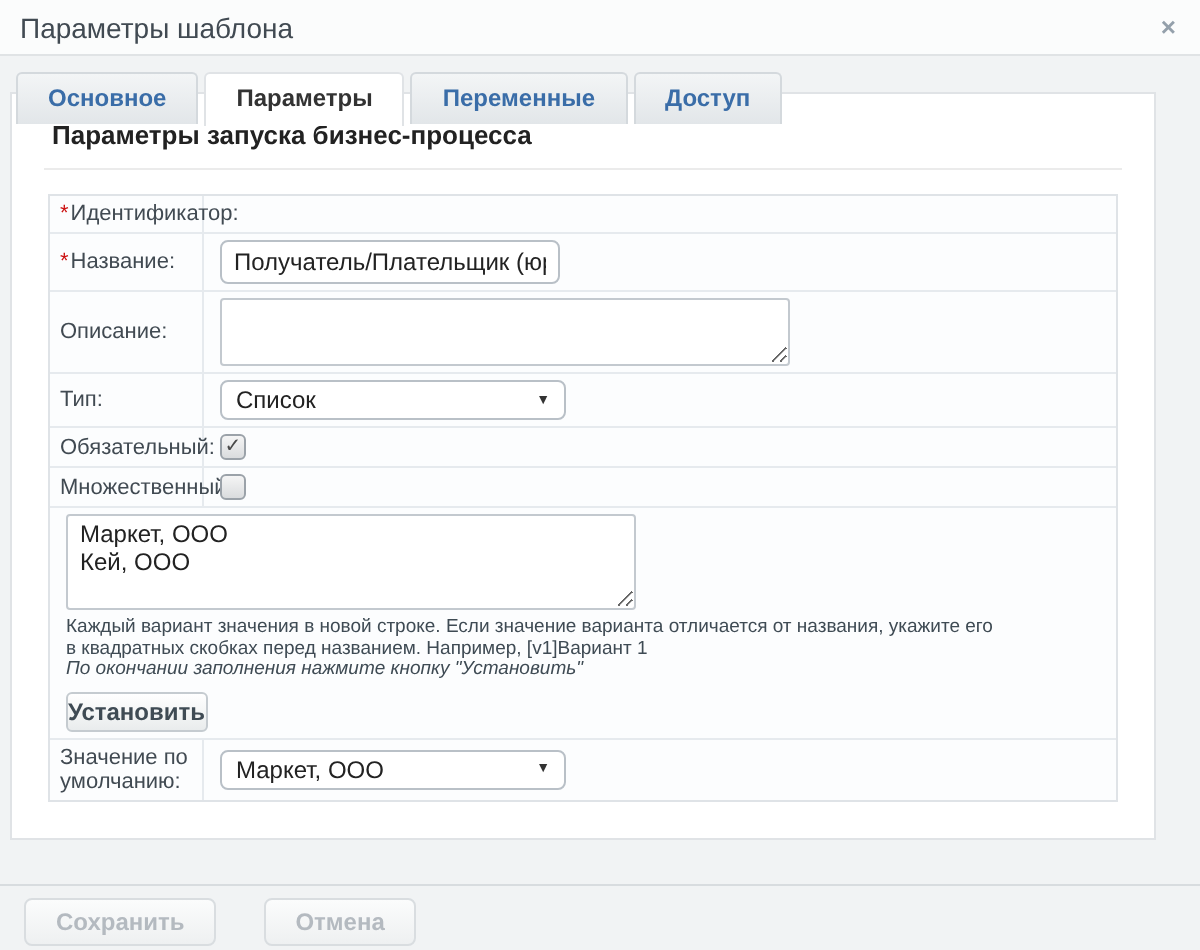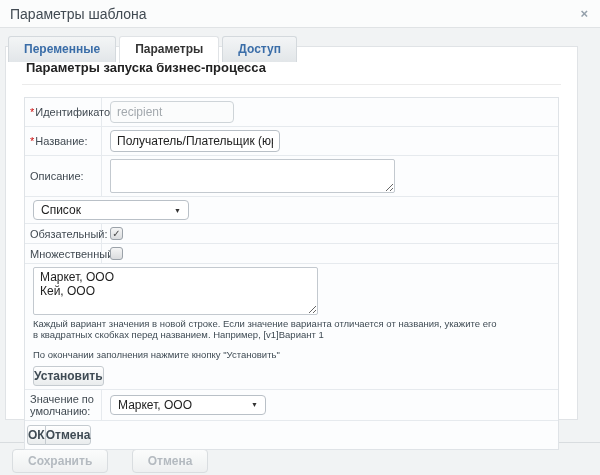--- a/index.html
+++ b/index.html
@@ -93,21 +93,21 @@
     background: #fbfcfc; border-color: #ced4d8;
   }
   #identifier-input { width: 124px; }
   #name-input { width: 170px; }
   textarea.text { border-radius: 2px; border-color: #c3c9cf; resize: both; display: block; }
   #description-textarea { width: 285px; height: 34px; }
   #options-textarea { width: 285px; height: 48px; }
 
   .select {
     display: inline-flex; align-items: center; justify-content: space-between;
-    width: 156px; height: 20px;
+    width: 173px; height: 20px;
     border: 1px solid #b9c0c7; border-radius: 4px;
     background: #fff; padding: 0 7px;
     font-size: 12px; color: #222; cursor: pointer;
   }
   .select .arrow { font-size: 7px; color: #333; }
 
   .checkbox {
     width: 13px; height: 13px;
     border: 1px solid #9ba2a9; border-radius: 3px;
     background: linear-gradient(#f5f5f5, #dadcde);
@@ -154,59 +154,58 @@
 </style>
 </head>
 <body>
 
 <div class="titlebar">
   <span class="title">Параметры шаблона</span>
   <span class="close-btn">×</span>
 </div>
 
 <div class="tabs">
+  <div class="tab">Основное</div>
+  <div class="tab active">Параметры</div>
   <div class="tab">Переменные</div>
-  <div class="tab active">Параметры</div>
   <div class="tab">Доступ</div>
 </div>
 
 <div class="panel">
   <div class="panel-inner">
     <div class="section-heading">Параметры запуска бизнес-процесса</div>
 
     <div class="ftable">
 
       <div class="frow">
         <div class="flabel">
           <span class="req">*</span>
             <span>Идентификатор:</span>
         </div>
-        <div class="ffield">
-          <input class="text" id="identifier-input" disabled="" value="recipient" style="">
-        </div>
       </div>
 
       <div class="frow">
         <div class="flabel">
           <span class="req">*</span>
             <span>Название:</span>
         </div>
         <div class="ffield">
           <input class="text" id="name-input" value="Получатель/Плательщик (юр. лицо)" style="">
         </div>
       </div>
 
       <div class="frow">
         <div class="flabel">Описание:</div>
         <div class="ffield">
           <textarea class="text" id="description-textarea" style=""></textarea>
         </div>
       </div>
 
       <div class="frow">
+        <div class="flabel">Тип:</div>
         <div class="ffield">
           <div class="select">
             <span>Список</span>
             <span class="arrow">▼</span>
           </div>
         </div>
       </div>
 
       <div class="frow">
         <div class="flabel">Обязательный:</div>
@@ -222,41 +221,35 @@
         <div class="ffield">
           <div class="checkbox"></div>
         </div>
       </div>
 
       <div class="frow">
         <div class="ffield">
           <textarea class="text" id="options-textarea" style="">Маркет, ООО
 Кей, ООО</textarea>
           <div class="help-text" style="margin-bottom:0;">Каждый вариант значения в новой строке. Если значение варианта отличается от названия, укажите его в квадратных скобках перед названием. Например, [v1]Вариант 1</div>
-          <div class="help-text" style="margin-top:10px;">По окончании заполнения нажмите кнопку "Установить"</div>
+          <div class="help-text" style="margin-top:0;font-style:italic;">По окончании заполнения нажмите кнопку "Установить"</div>
           <button class="btn btn-set">Установить</button>
         </div>
       </div>
 
       <div class="frow">
         <div class="flabel">Значение по умолчанию:</div>
         <div class="ffield">
           <div class="select">
             <span>Маркет, ООО</span>
             <span class="arrow">▼</span>
           </div>
         </div>
       </div>
 
-      <div class="frow btn-row">
-        <div class="btn-group">
-          <button class="btn">ОК</button>
-          <button class="btn">Отмена</button>
-        </div>
-      </div>
 
     </div>
   </div>
 </div>
 
 <div class="footer">
   <button class="fbtn">Сохранить</button>
   <button class="fbtn">Отмена</button>
 </div>
 

